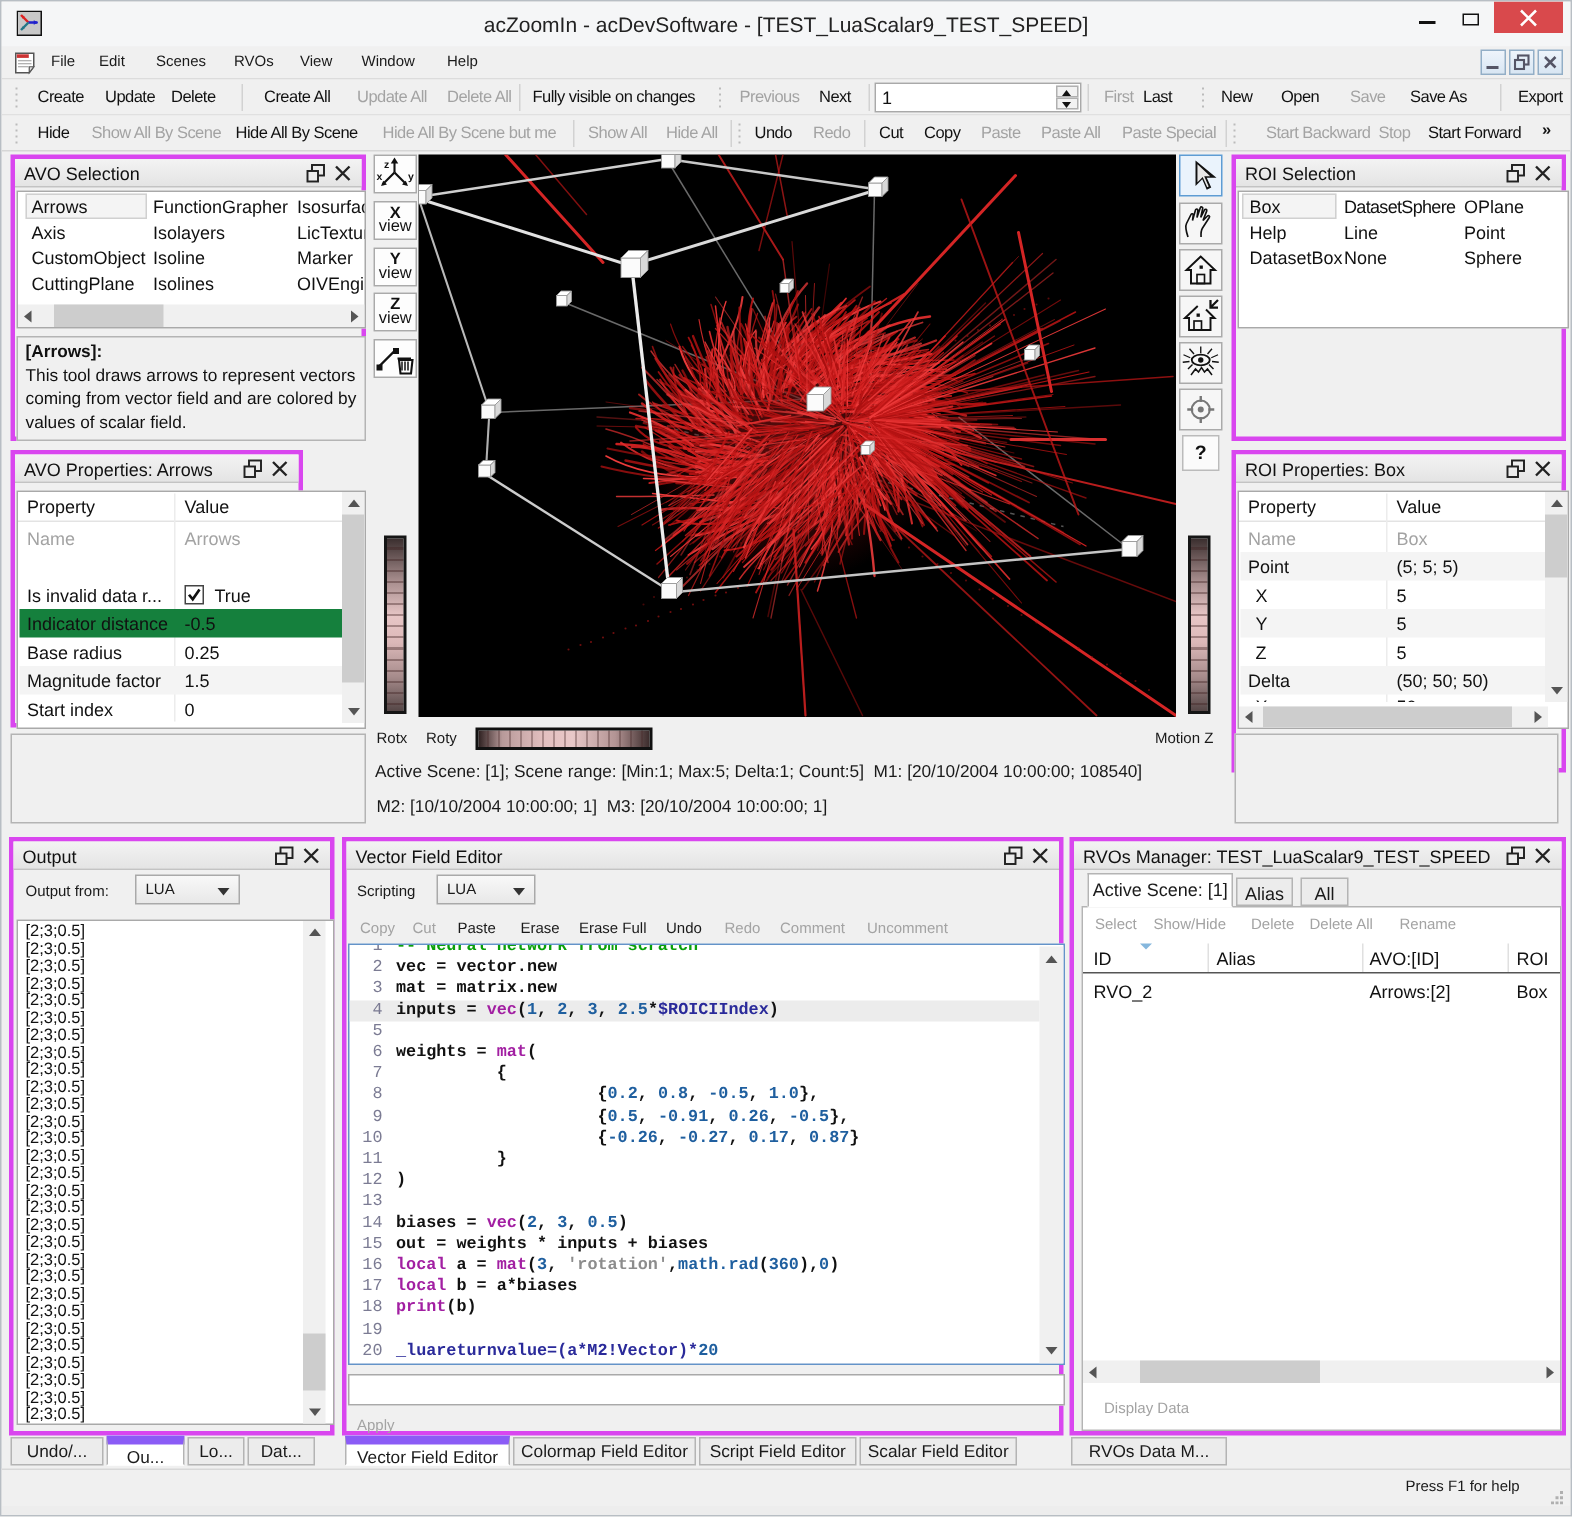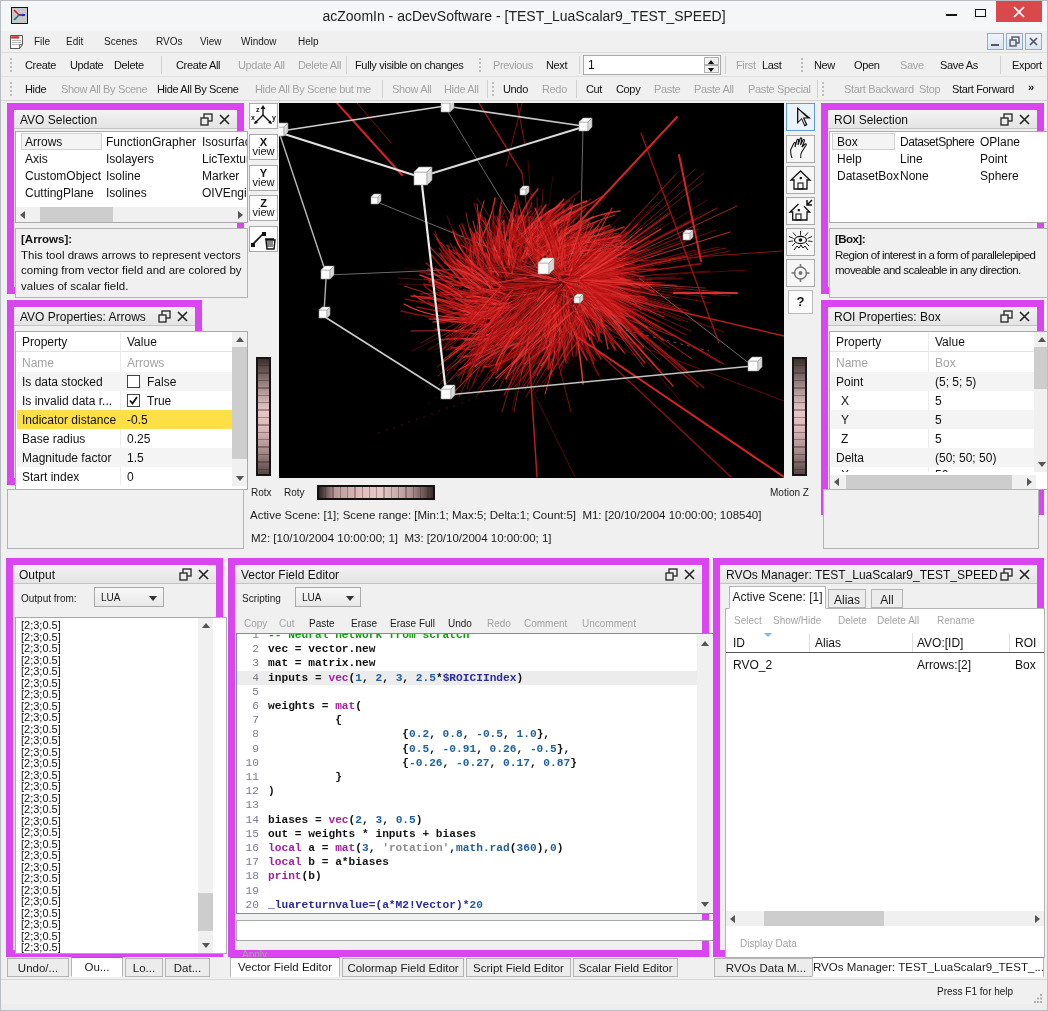--- a/index.html
+++ b/index.html
@@ -1,28 +1,28 @@
 <!DOCTYPE html>
 <html><head><meta charset="utf-8"><style>
 *{margin:0;padding:0;box-sizing:border-box}
 body{font-family:"Liberation Sans",sans-serif;background:#e8e8e8}
 #win{position:relative;width:1048px;height:1011px;background:#f0f0f0;border:1px solid #b8bec4;overflow:hidden}
 .abs{position:absolute}
 .t{position:absolute;font-size:10px;color:#1a1a1a;white-space:nowrap;line-height:14px}
 .g{color:#a3a3a3 !important}
 .t2{position:absolute;font-size:11px;letter-spacing:-0.35px;color:#111;white-space:nowrap;line-height:13px}
-.panel{position:absolute;border:7px solid #d946ef;background:#f0f0f0}
+.panel{position:absolute;border:3px solid #d946ef;background:#f0f0f0}
 .ptitle{position:absolute;left:0;top:0;right:0;height:19px;background:linear-gradient(#f3f3f3,#e4e4e4);border-bottom:1px solid #c3c3c3;font-size:12px;color:#111;padding:3px 0 0 6px}
 .pbtn{position:absolute;top:3px;width:13px;height:13px}
 .wbox{position:absolute;background:#fff;border:1px solid #a9a9a9;overflow:hidden}
 .gbox{position:absolute;background:#f0f0f0;border:1px solid #b4b4b4}
 .sep{position:absolute;width:1px;background:#d2d2d2}
 .handle{position:absolute;width:4px;background-image:radial-gradient(circle,#bbb 1px,transparent 1px);background-size:4px 4px}
 .tab{position:absolute;height:19px;border:1px solid #b4b4b4;background:#ececec;font-size:11.5px;color:#1a1a1a;text-align:center;padding-top:3px;white-space:nowrap;overflow:hidden}
-.tabB.on{border-top:1px solid #8b5cf6;margin-top:-1px;height:21px}
+.tabB.on{border-top:6px solid #8b5cf6;margin-top:-1px;height:21px}
 .tab.on{background:#fff;border-bottom:1px solid #fff;height:20px;z-index:3}
 .li{position:absolute;font-size:12px;color:#111;white-space:nowrap}
 .row2{position:absolute;left:1px;right:1px;height:19px}
 .pr{position:absolute;font-size:12px;color:#111;white-space:nowrap;top:3px}
 .sb-v{position:absolute;background:#f0f0f0}
 .sb-h{position:absolute;background:#f0f0f0}
 .thumb{position:absolute;background:#cdcdcd}
 .arr{position:absolute;width:0;height:0}
 .cb{position:absolute;width:13px;height:13px;border:1px solid #444;background:#fff}
 svg{display:block}
@@ -175,35 +175,30 @@
       </svg>
  <div class="wbox" style="left:1px;top:24px;width:233px;height:159px">
   <div class="abs" style="left:0;top:0;width:216px;height:20px;border-bottom:1px solid #e3e3e3"></div>
   <div class="abs" style="left:104px;top:1px;width:1px;height:152px;background:#ececec"></div>
   <span class="pr" style="left:6px;top:3px">Property</span>
         <span class="pr" style="left:111px;top:3px">Value</span>
   <div class="row2" style="top:21px">
           <span class="pr g" style="left:5px">Name</span>
           <span class="pr g" style="left:110px">Arrows</span>
         </div>
-  <div class="row2" style="top:40px;background:#f4f4f4">
-          <span class="pr" style="left:5px">Is data stocked</span>
-          <span class="cb" style="left:110px;top:3px"></span>
-          <span class="pr" style="left:130px">False</span>
-        </div>
   <div class="row2" style="top:59px">
           <span class="pr" style="left:5px">Is invalid data r...</span>
           <span class="cb" style="left:110px;top:3px">
             <svg width="11" height="11" viewBox="0 0 11 11">
               <path d="M2 5.5l2.5 3L9 2" fill="none" stroke="#111" stroke-width="1.8"></path>
             </svg>
           </span>
           <span class="pr" style="left:130px">True</span>
         </div>
-  <div class="row2" style="top:78px;background:#fde047">
+  <div class="row2" style="top:78px;background:#15803d">
           <span class="pr" style="left:5px">Indicator distance</span>
           <span class="pr" style="left:110px">-0.5</span>
         </div>
   <div class="row2" style="top:97px">
           <span class="pr" style="left:5px">Base radius</span>
           <span class="pr" style="left:110px">0.25</span>
         </div>
   <div class="row2" style="top:116px;background:#f4f4f4">
           <span class="pr" style="left:5px">Magnitude factor</span>
           <span class="pr" style="left:110px">1.5</span>
@@ -1913,21 +1908,20 @@
   <span class="li" style="left:7px;top:3px">Box</span>
   <span class="li" style="left:7px;top:20px">Help</span>
   <span class="li" style="left:7px;top:37px">DatasetBox</span>
   <span class="li" style="left:70px;top:3px;letter-spacing:-0.45px">DatasetSphere</span>
   <span class="li" style="left:70px;top:20px">Line</span>
   <span class="li" style="left:70px;top:37px">None</span>
   <span class="li" style="left:150px;top:3px">OPlane</span>
   <span class="li" style="left:150px;top:20px">Point</span>
   <span class="li" style="left:150px;top:37px">Sphere</span>
  </div>
- <div class="gbox" style="left:1px;top:118px;width:221px;height:70px;font-size:11.5px;color:#111;padding:3px 5px;line-height:15.5px;letter-spacing:-0.55px"><b>[Box]:</b><br>Region of interest in a form of parallelepiped moveable and scaleable in any direction.</div>
 </div>
 
 <div class="panel" style="left:820px;top:299px;width:223px;height:215px">
  <div class="ptitle">ROI Properties: Box</div>
  <svg class="pbtn" style="right:24px" width="13" height="13" viewBox="0 0 13 13">
         <rect x="4" y="1" width="8" height="7" fill="none" stroke="#222" stroke-width="1.3"></rect>
         <rect x="1" y="5" width="7" height="7" fill="#ececec" stroke="#222" stroke-width="1.3"></rect>
       </svg>
  <svg class="pbtn" style="right:6px" width="13" height="13" viewBox="0 0 13 13">
         <path d="M2 2l9 9M11 2L2 11" stroke="#222" stroke-width="1.6"></path>
@@ -2012,21 +2006,20 @@
   <span class="pr" style="left:289px;top:26px">Box</span>
  </div>
  <div class="sb-h" style="left:6px;top:346px;width:318px;height:15px">
   <div class="arr" style="left:4px;top:4px;border-top:4px solid transparent;border-bottom:4px solid transparent;border-right:5px solid #555"></div>
   <div class="arr" style="right:4px;top:4px;border-top:4px solid transparent;border-bottom:4px solid transparent;border-left:5px solid #555"></div>
   <div class="thumb" style="left:38px;top:0;width:120px;height:15px"></div>
  </div>
  <span class="t g" style="left:20px;top:372px">Display Data</span>
 </div>
 <div class="tab tabB" style="left:713px;top:957px;width:104px">RVOs Data M...</div>
-<div class="tab tabB on" style="left:811px;top:957px;width:232px">RVOs Manager: TEST_LuaScalar9_TEST_...</div>
 
 <div class="abs" style="left:0;top:978px;width:1046px;height:25px;background:#f0f0f0;border-top:1px solid #d8d8d8"></div>
 <span class="t" style="left:936px;top:984px">Press F1 for help</span>
 <svg class="abs" style="left:1032px;top:992px" width="10" height="10" viewBox="0 0 10 10">
       <g fill="#b0b0b0">
         <rect x="7" y="1" width="2" height="2"></rect>
         <rect x="7" y="4.5" width="2" height="2"></rect>
         <rect x="4" y="4.5" width="2" height="2"></rect>
         <rect x="7" y="8" width="2" height="2"></rect>
         <rect x="4" y="8" width="2" height="2"></rect>

